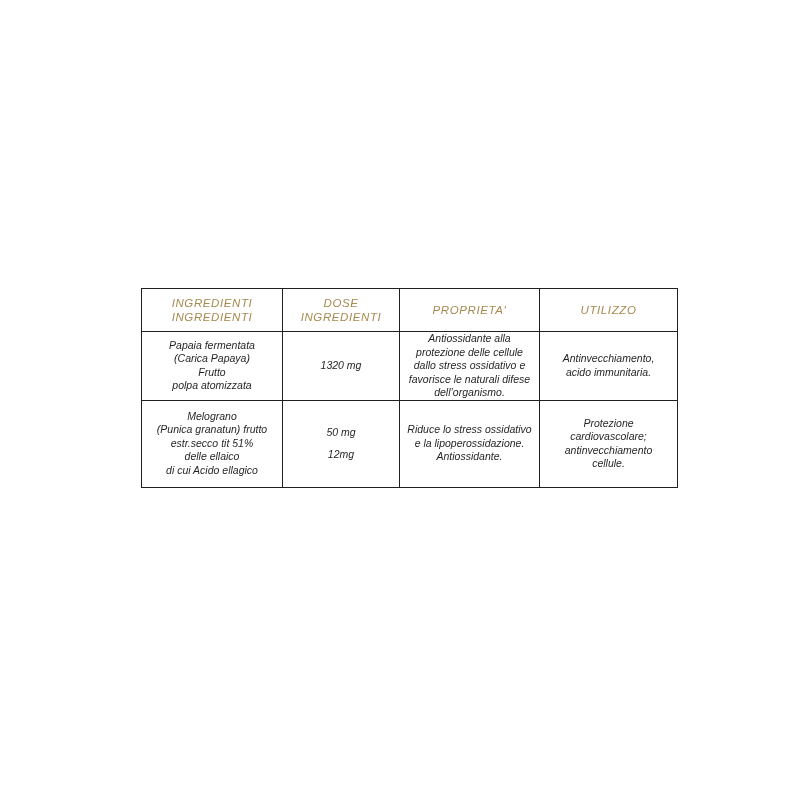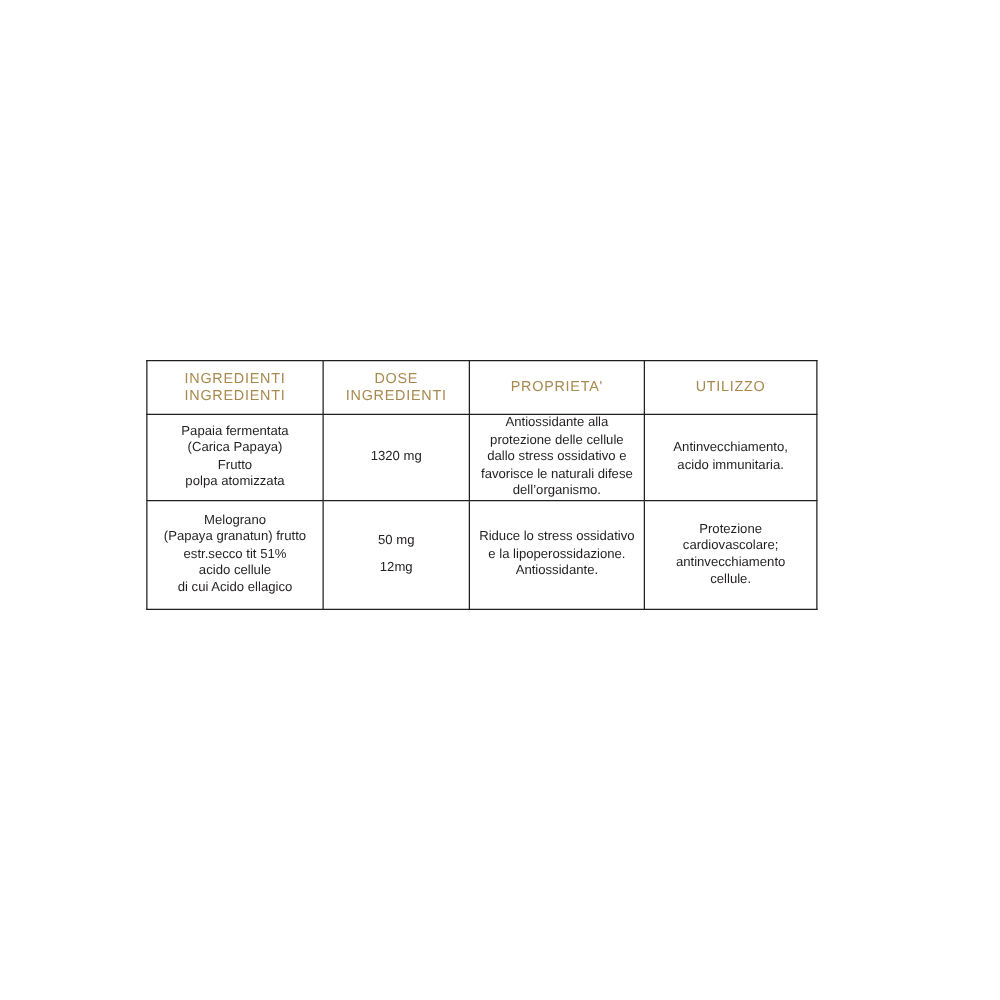--- a/index.html
+++ b/index.html
@@ -10,23 +10,24 @@
     width: 800px;
     height: 800px;
     background: #ffffff;
     font-family: "Liberation Sans", sans-serif;
     position: relative;
     overflow: hidden;
   }
 
   #table-wrap {
     position: absolute;
-    left: 117px;
+    left: 141px;
     top: 288px;
     width: 532px;
+    font-style: italic;
   }
 
   table.ingredients-table {
     border-collapse: collapse;
     width: 532px;
     table-layout: fixed;
   }
 
   table.ingredients-table td,
   table.ingredients-table th {
@@ -109,23 +110,23 @@
           <div>dell’organismo.</div>
         </td>
         <td class="col-4 cell-lines">
           <div>Antinvecchiamento,</div>
           <div>acido immunitaria.</div>
         </td>
       </tr>
       <tr class="row-2">
         <td class="col-1 cell-lines">
           <div>Melograno</div>
-          <div>(Papaya granatun) frutto</div>
+          <div>(Punica granatun) frutto</div>
           <div>estr.secco tit 51%</div>
-          <div>acido cellule</div>
+          <div>delle ellaico</div>
           <div>di cui Acido ellagico</div>
         </td>
         <td class="col-2 cell-lines">
           <div>50 mg</div>
           <div class="dose-gap"></div>
           <div>12mg</div>
         </td>
         <td class="col-3 cell-lines">
           <div>Riduce lo stress ossidativo</div>
           <div>e la lipoperossidazione.</div>

